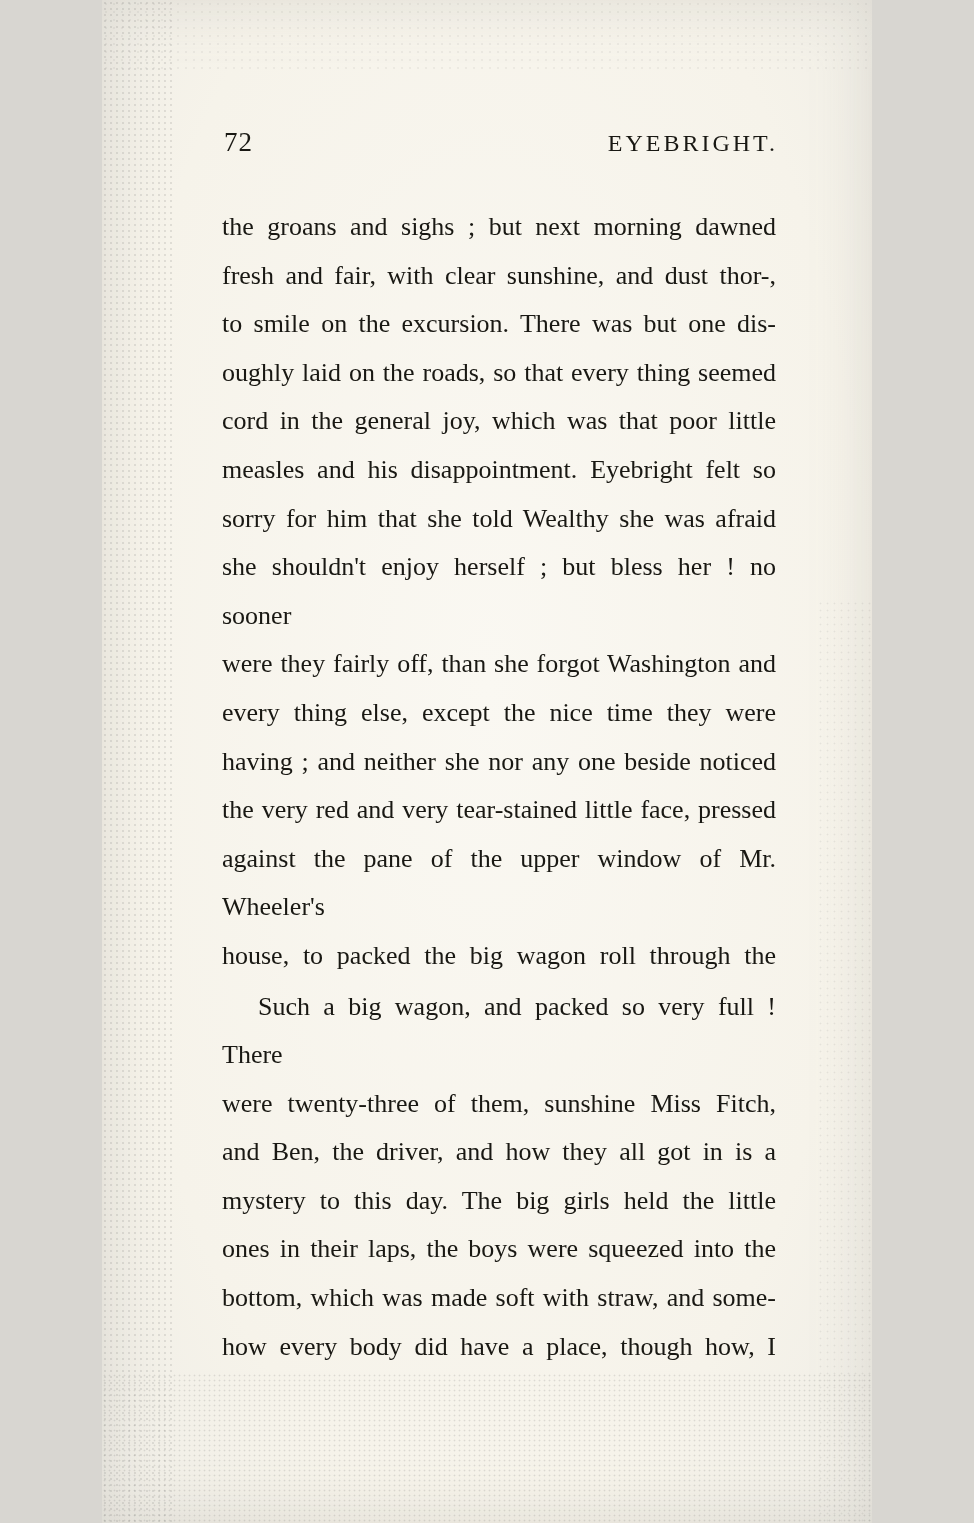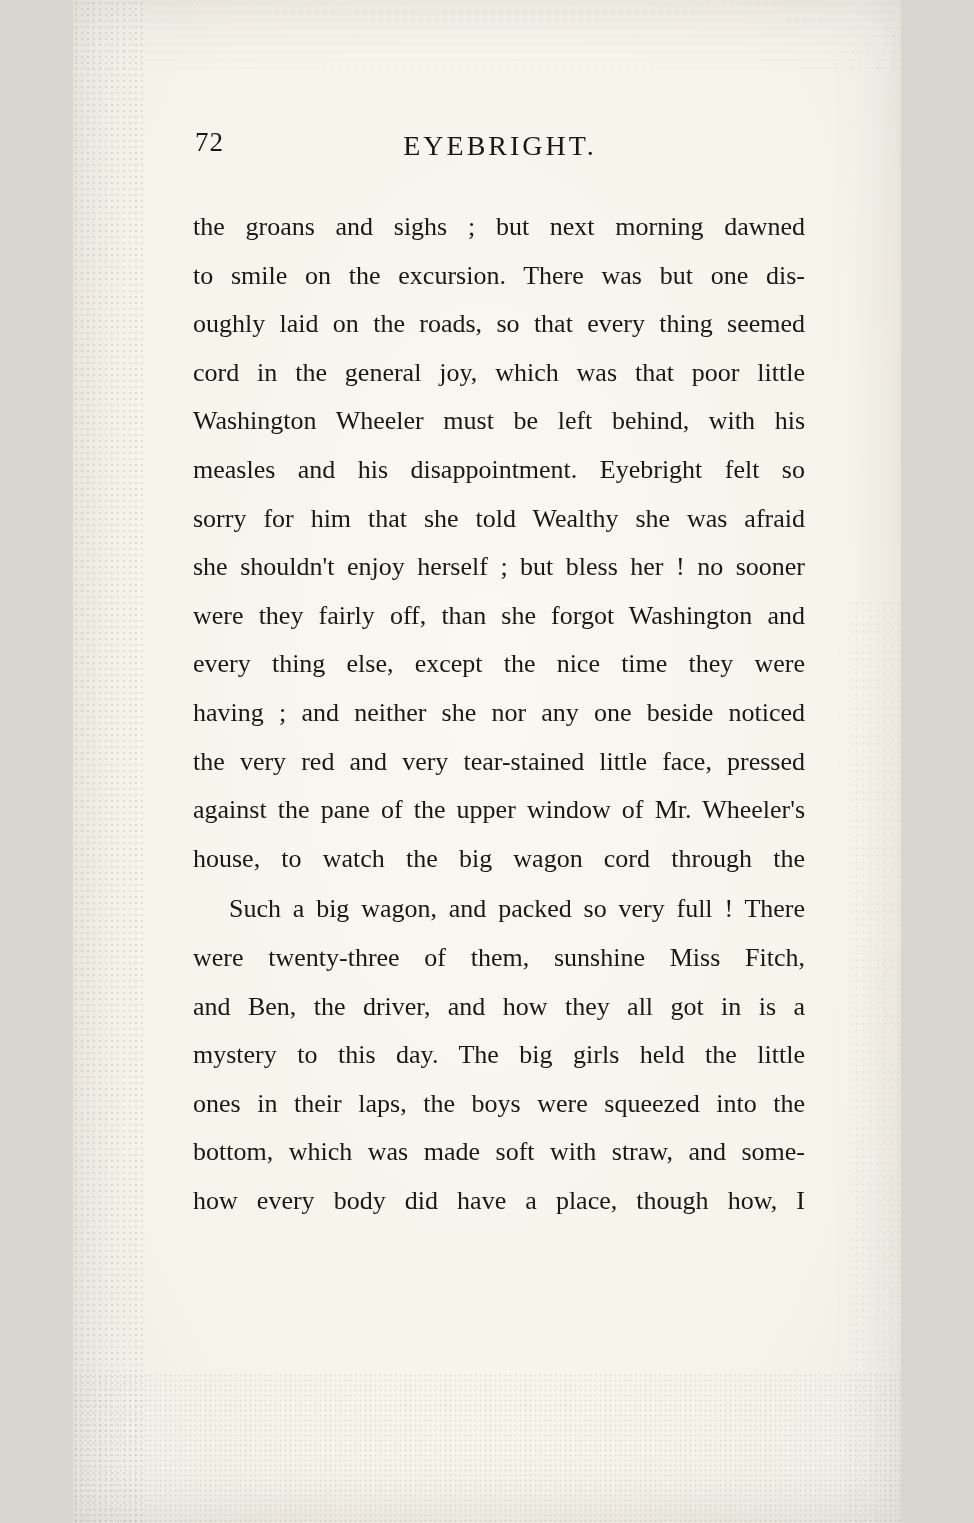--- a/index.html
+++ b/index.html
@@ -1,18 +1,18 @@
 <!DOCTYPE html>
 <html><head>
 <meta charset="utf-8">
 <style>
   html, body { margin: 0; padding: 0; background: #d8d6d1; }
   .page {
     position: relative;
-    width: 828px;
+    width: 770px;
     height: 1523px;
     margin: 0 auto;
     background: #f8f5ee;
     background-image:
       radial-gradient(ellipse at 50% 45%, #faf8f2 0%, #f6f3ea 70%, #efede6 100%);
     color: #191813;
     font-family: "Liberation Serif", "DejaVu Serif", serif;
     overflow: hidden;
     box-shadow: inset 0 0 60px rgba(150,148,140,0.25);
   }
@@ -35,22 +35,22 @@
     height: 36px;
   }
   .page-number {
     position: absolute;
     left: 2px;
     top: 0;
     font-size: 27px;
     letter-spacing: 1px;
   }
   .running-head {
-    text-align: center;
-    font-size: 28px;
+    text-align: right;
+    font-size: 24px;
     letter-spacing: 3px;
     padding-top: 3px;
   }
 
   .text-block {
     position: absolute;
     top: 201px;
     left: 118px;
     right: 94px;
     font-size: 26px;
@@ -75,33 +75,33 @@
   <div class="texture top"></div>
 
   <div class="header">
     <span class="page-number">72</span>
     <div class="running-head">EYEBRIGHT.</div>
   </div>
 
   <div class="text-block">
       <div class="paragraph">
         <div class="line">the groans and sighs ; but next morning dawned</div>
+        <div class="line">fresh and fair, with clear sunshine, and dust thor-,</div>
         <div class="line">to smile on the excursion.  There was but one dis-</div>
         <div class="line">oughly laid on the roads, so that every thing seemed</div>
         <div class="line">cord in the general joy, which was that poor little</div>
-        <div class="line">Washington Wheeler must be left behind, with his</div>
         <div class="line">measles and his disappointment.  Eyebright felt so</div>
         <div class="line">sorry for him that she told Wealthy she was afraid</div>
         <div class="line">she shouldn't enjoy herself ; but bless her !  no sooner</div>
         <div class="line">were they fairly off, than she forgot Washington and</div>
         <div class="line">every thing else, except the nice time they were</div>
         <div class="line">having ; and neither she nor any one beside noticed</div>
         <div class="line">the very red and very tear-stained little face, pressed</div>
         <div class="line">against the pane of the upper window of Mr. Wheeler's</div>
-        <div class="line">house, to watch the big wagon cord through the</div>
+        <div class="line">house, to packed the big wagon roll through the</div>
       </div>
       <div class="paragraph">
         <div class="line indent">Such a big wagon, and packed so very full !   There</div>
         <div class="line">were twenty-three of them, sunshine Miss Fitch,</div>
         <div class="line">and Ben, the driver, and how they all got in is a</div>
         <div class="line">mystery to this day.  The big girls held the little</div>
         <div class="line">ones in their laps, the boys were squeezed into the</div>
         <div class="line">bottom, which was made soft with straw, and some-</div>
         <div class="line">how every body did have a place, though how, I</div>
       </div>

